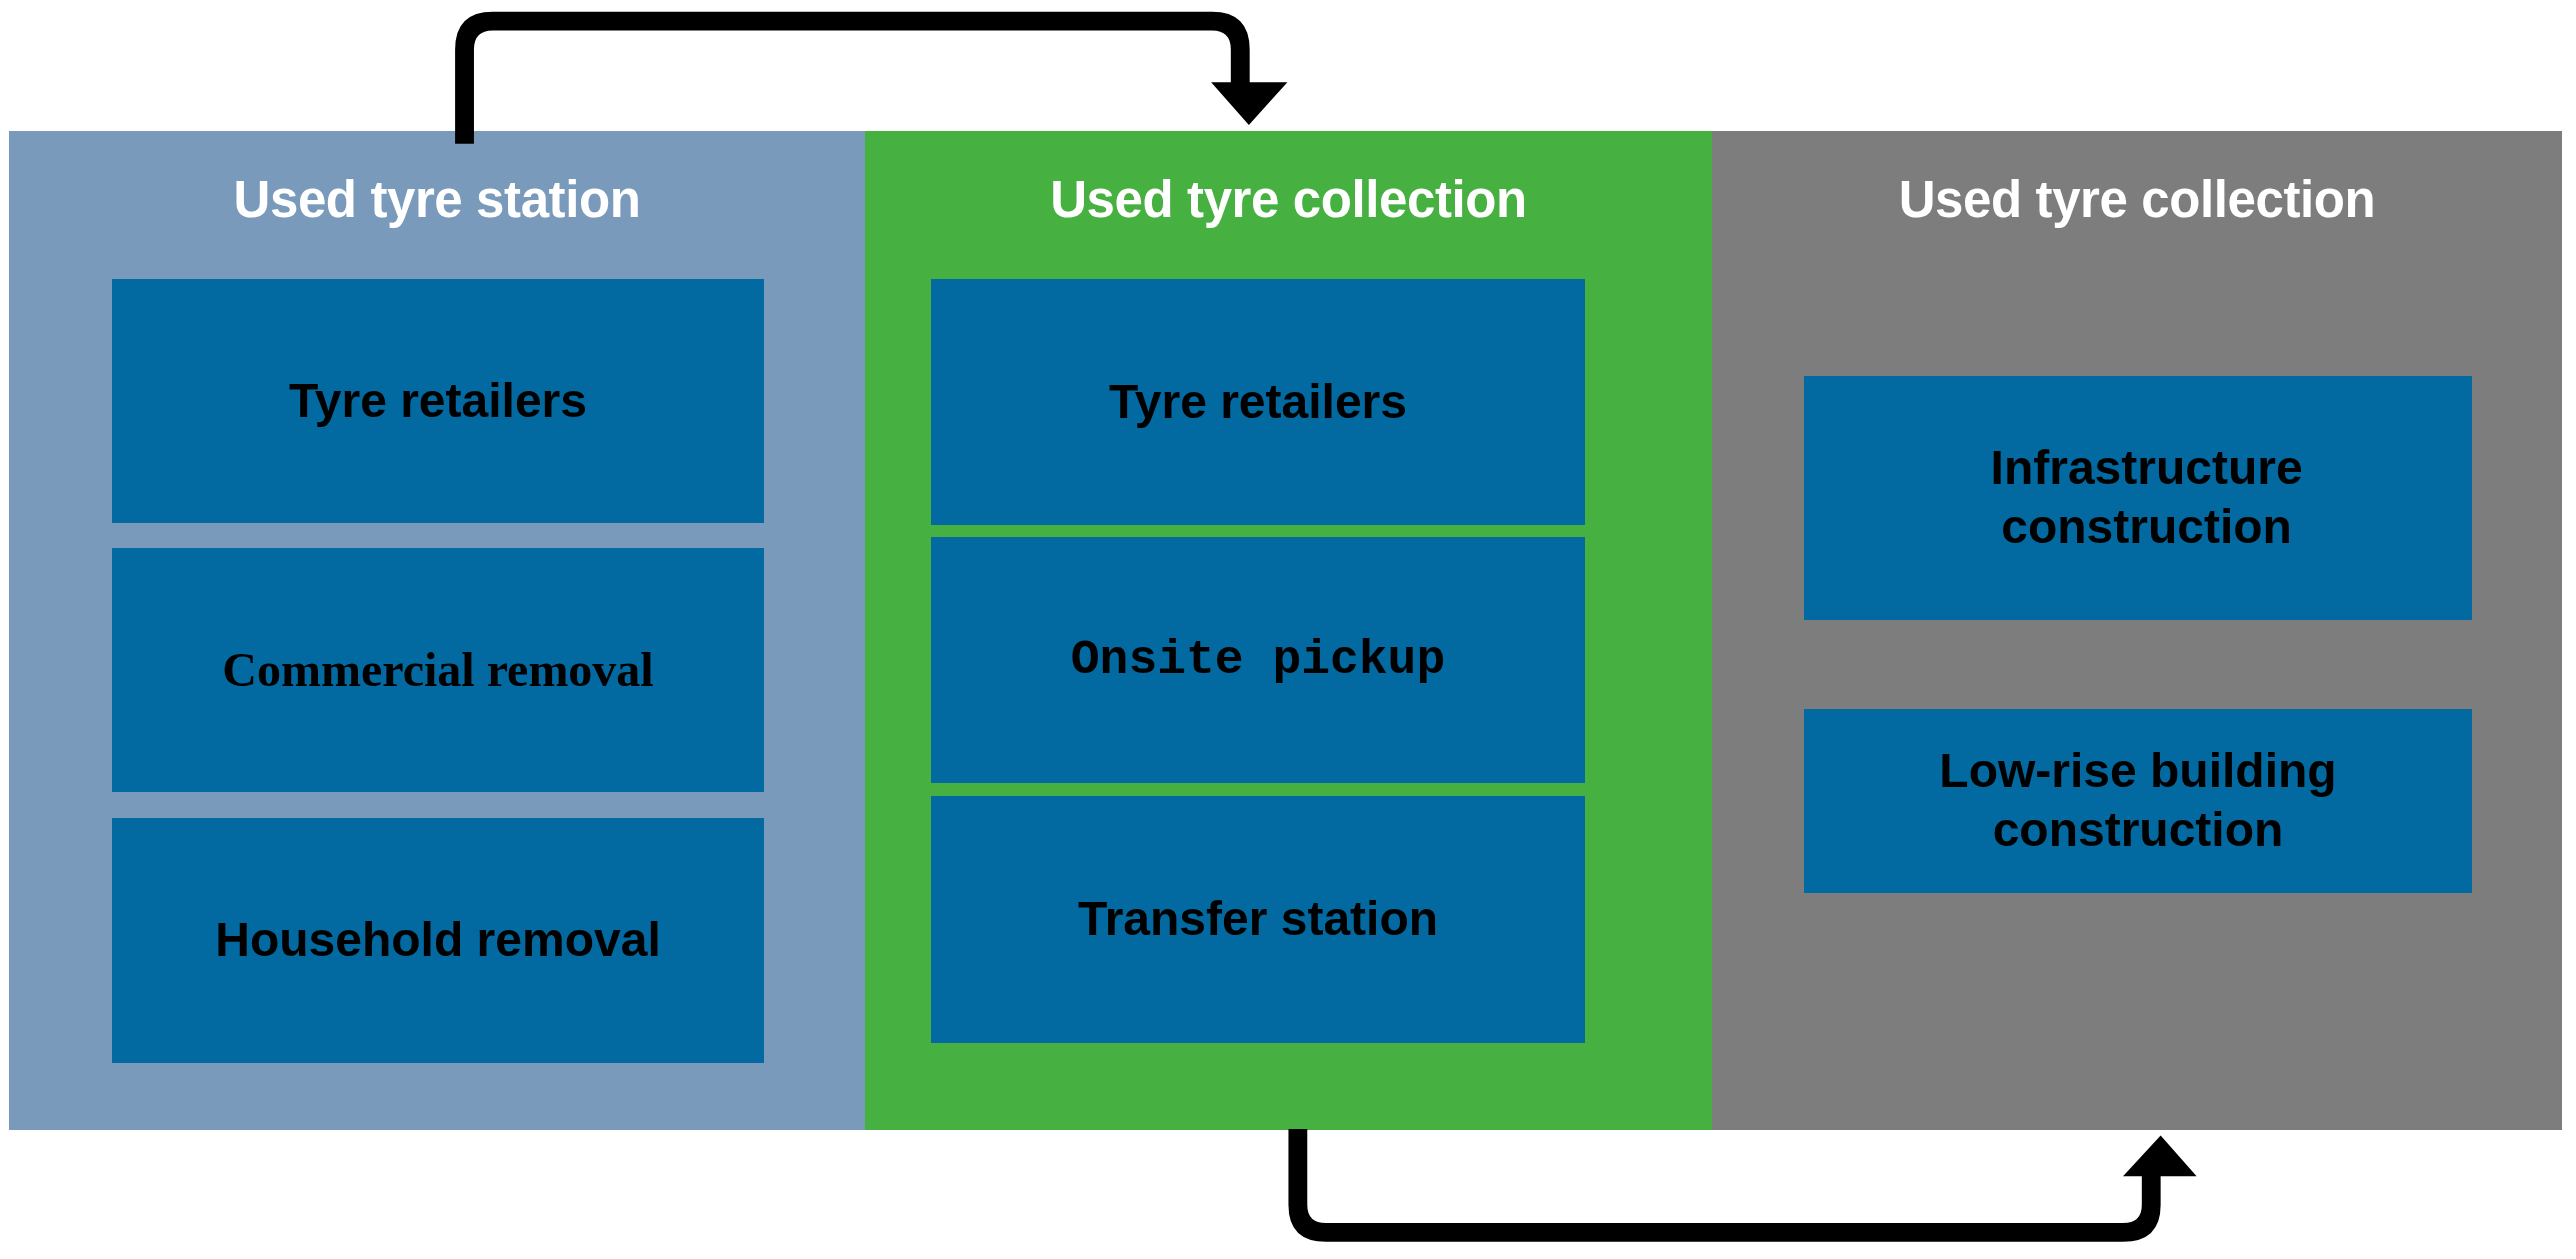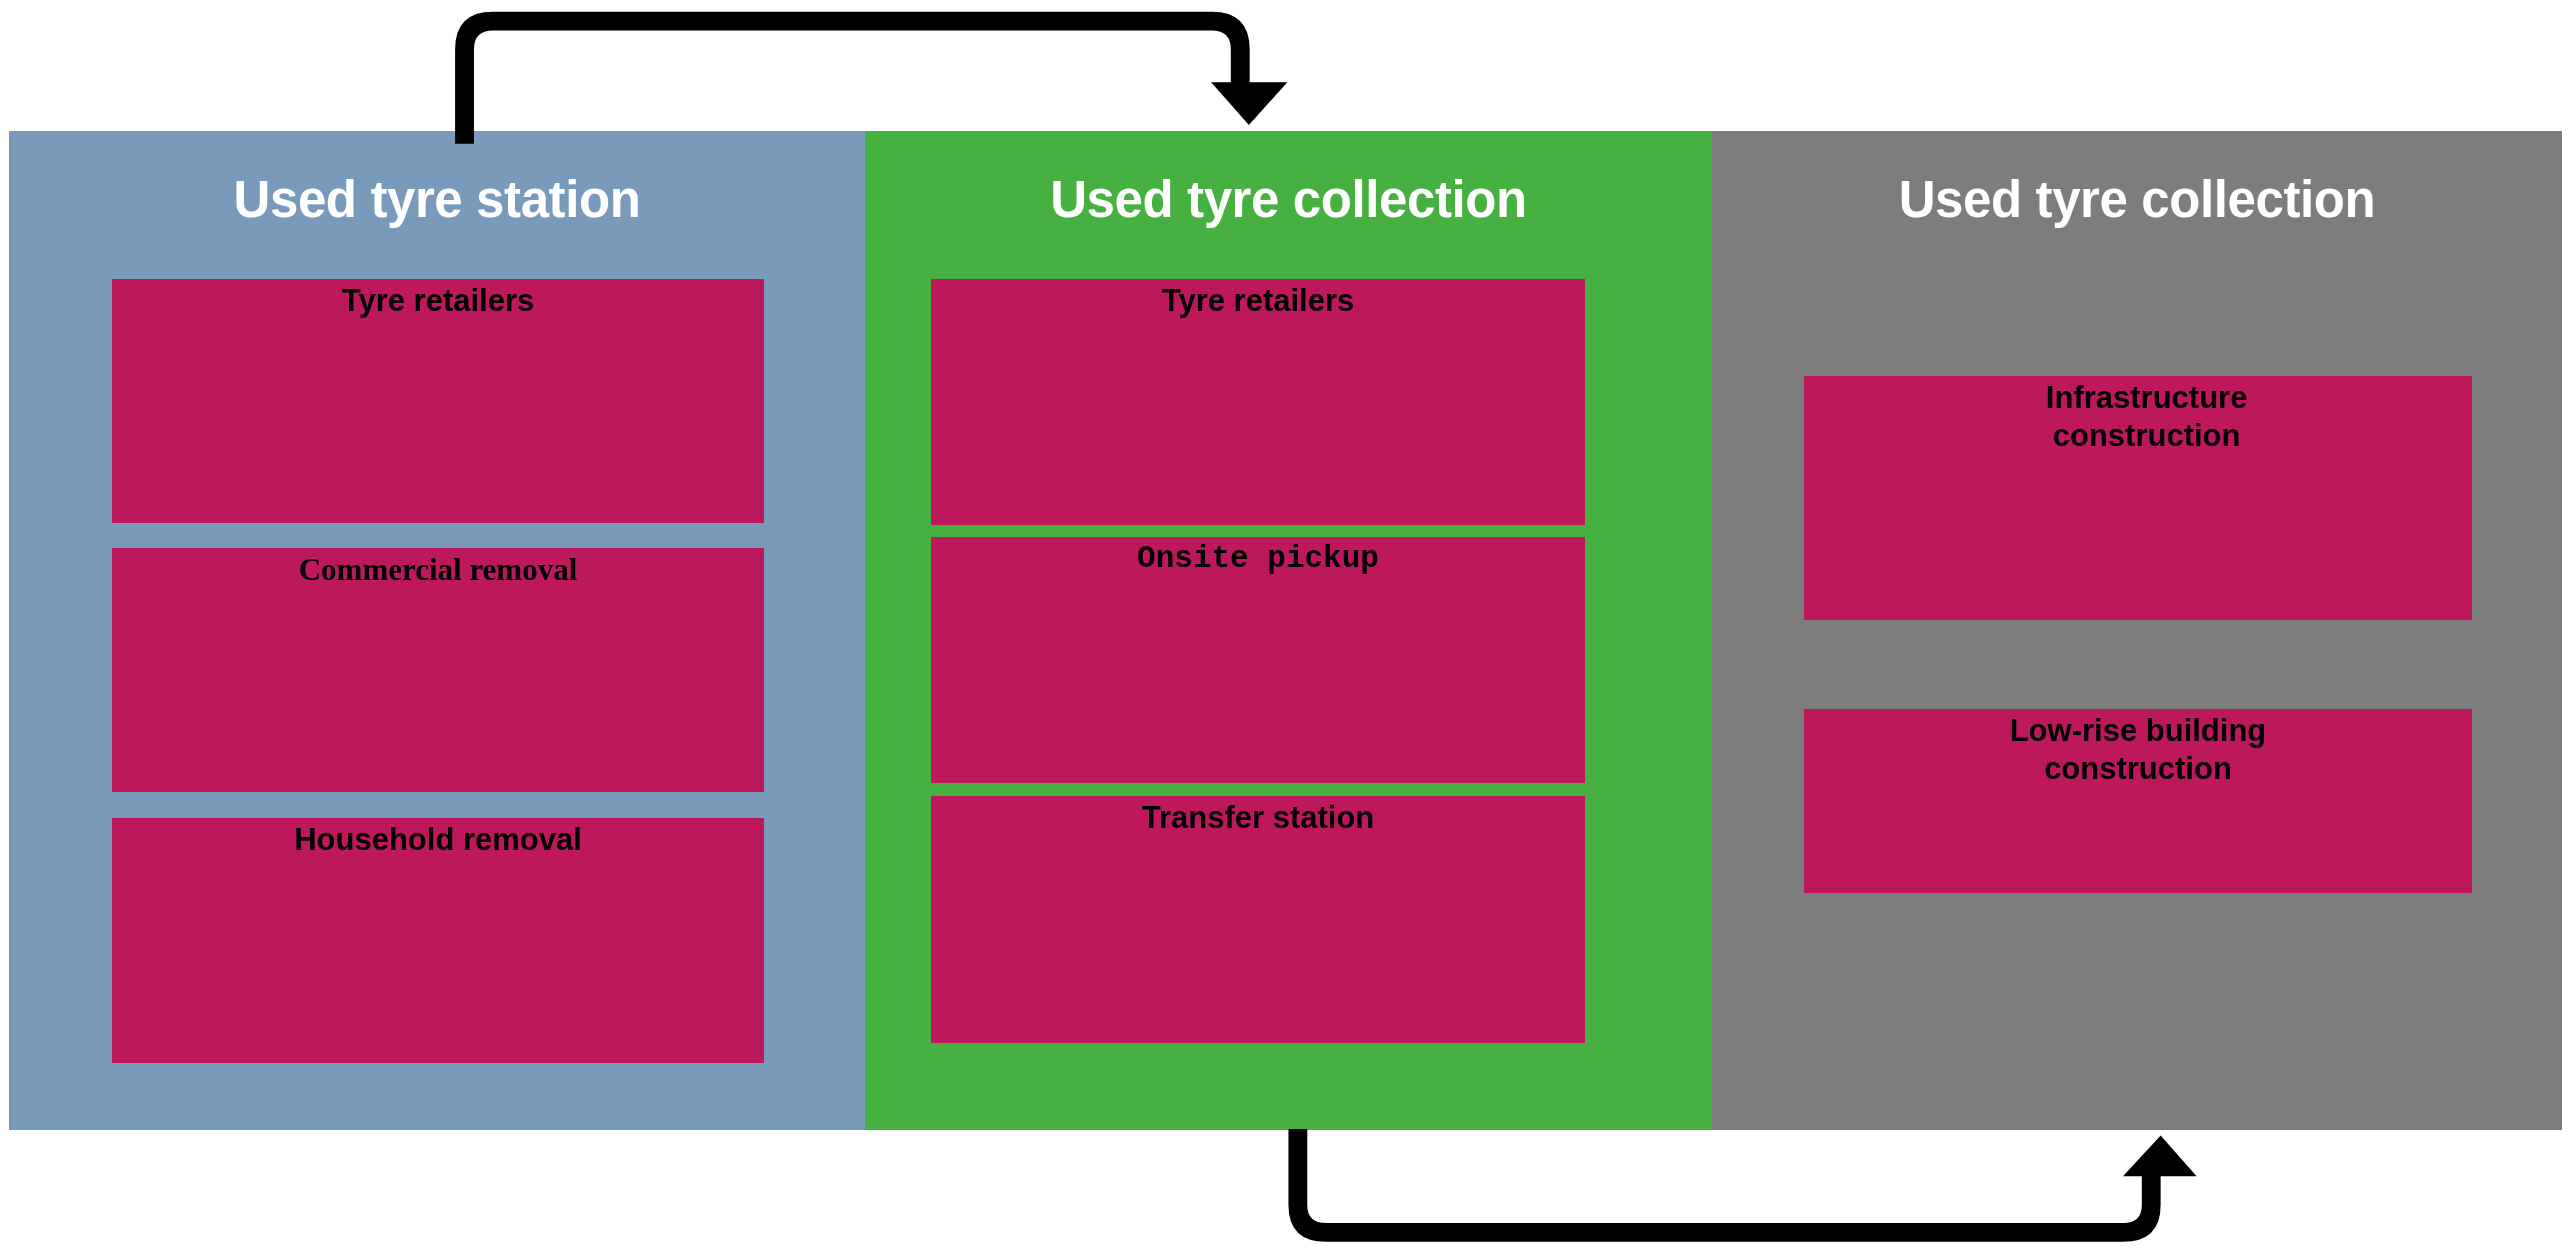--- a/index.html
+++ b/index.html
@@ -37,26 +37,27 @@
     font-size: 51px;
     font-weight: bold;
     letter-spacing: -0.4px;
     line-height: 1.1;
     white-space: nowrap;
   }
 
   
   .item-box {
     position: absolute;
-    background: #be185d;
+    background: #0369a1;
     display: flex;
+    align-items: center;
     justify-content: center;
     text-align: center;
     color: #000000;
-    font-size: 31px;
+    font-size: 48px;
     font-weight: bold;
     line-height: 1.22;
     box-sizing: border-box;
     padding: 3.3px 9.8px;
   }
 
   
   #box-src-0 { left: 103px; top: 148px; width: 652px; height: 244px; }
   #box-src-1 { left: 103px; top: 417px; width: 652px; height: 244px; font-family: Liberation Serif, serif; }
   #box-src-2 { left: 103px; top: 687px; width: 652px; height: 245px; }

